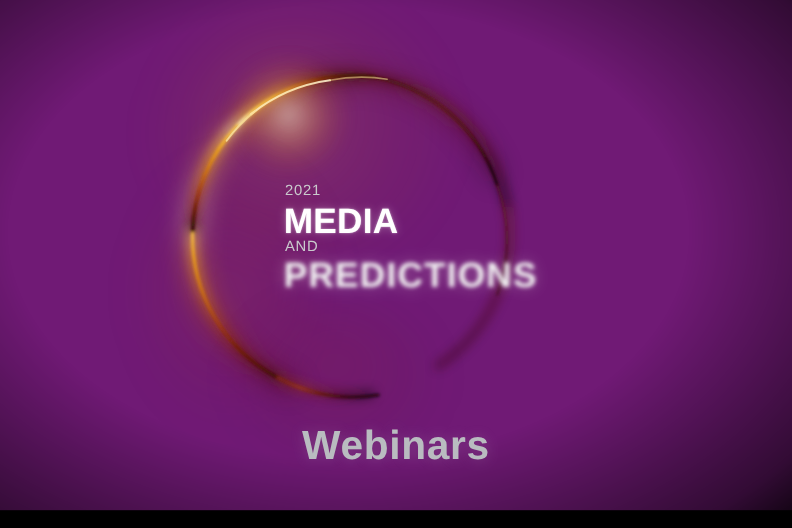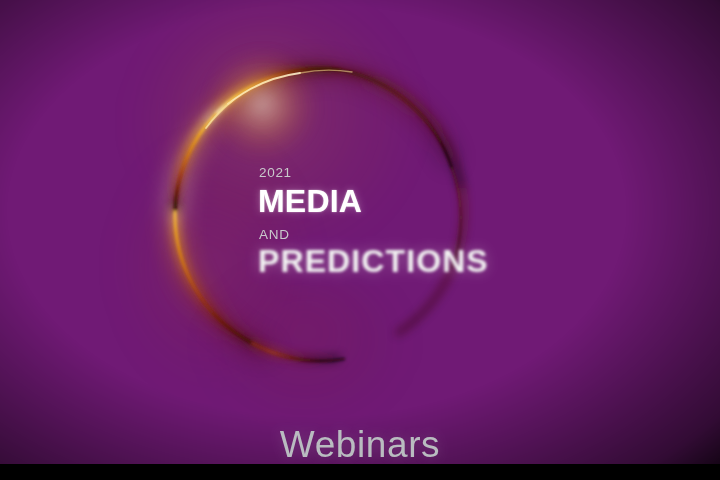--- a/index.html
+++ b/index.html
@@ -98,21 +98,20 @@
   .eyebrow {
     font-size: 13.5px;
     letter-spacing: 0.7px;
     color: #c9c9cc;
     font-weight: 400;
     line-height: 1;
     margin: 0 0 5px 1px;
     white-space: nowrap;
   }
   #label-and {
-    margin-top: 11px;
     margin-bottom: 3px;
   }
 
   .headline {
     margin: 0;
     font-size: 32px;
     font-weight: 700;
     letter-spacing: 0.2px;
     line-height: 1.02;
     white-space: nowrap;
@@ -154,27 +153,26 @@
   }
 
   
   #footer-label {
     position: absolute;
     left: 0;
     top: 385px;
     width: 720px;
     text-align: center;
     font-size: 37px;
-    font-weight: 400;
+    font-weight: 700;
     letter-spacing: 0.6px;
     color: #b9bcc0;
     line-height: 1.1;
     text-shadow: 0 0 12px rgba(190,195,200,0.22);
     white-space: nowrap;
-    margin-top: 40px;
   }
 
   
   #vignette {
     position: absolute;
     left: 0; top: 0;
     width: 720px;
     height: 480px;
     pointer-events: none;
     background: radial-gradient(ellipse 78% 78% at 44% 44%,

